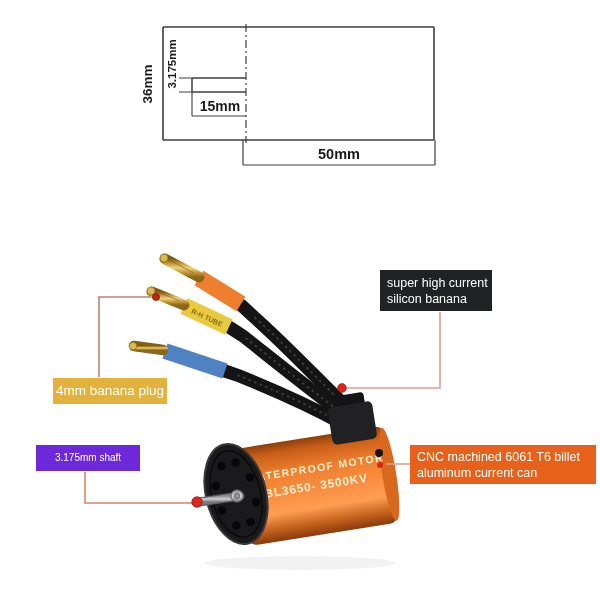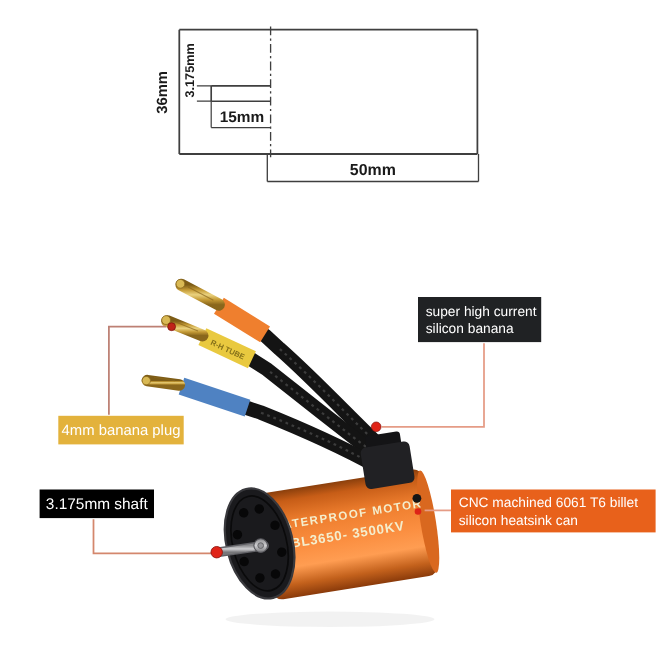--- a/index.html
+++ b/index.html
@@ -3,21 +3,21 @@
 <meta charset="utf-8">
 <style>
   html,body{margin:0;padding:0;}
   body{width:600px;height:600px;background:#ffffff;font-family:"Liberation Sans",sans-serif;}
   .screen{position:relative;width:600px;height:600px;background:#ffffff;overflow:hidden;}
   .stage{position:absolute;left:0;top:0;width:600px;height:600px;}
   .callout{position:absolute;color:#ffffff;box-sizing:border-box;}
   .callout .ln{white-space:nowrap;line-height:16px;font-size:12.5px;}
   #label-wires{left:380px;top:270px;width:112px;height:41px;background:#202224;padding:5px 6px 16px 7px;}
   #label-banana{left:53px;top:378px;width:114px;height:26px;background:#e3b23c;text-align:center;line-height:26px;font-size:13.5px;white-space:nowrap;}
-  #label-shaft{left:36px;top:445px;width:104px;height:26px;background:#000000;text-align:center;line-height:26px;font-size:14px;white-space:nowrap;}
+  #label-shaft{left:36px;top:445px;width:104px;height:26px;background:#6d28d9;text-align:center;line-height:26px;font-size:10px;white-space:nowrap;}
   #label-cnc{left:410px;top:445px;width:186px;height:39px;background:#e8611b;padding:4px 5px 3px 7px;}
   text{font-family:"Liberation Sans",sans-serif;}
 </style>
 </head>
 <body>
 
 <div class="screen">
 
 <svg class="stage" viewBox="0 0 600 600">
   <defs>
@@ -144,16 +144,16 @@
   <div class="ln">super high current</div>
   <div class="ln">silicon banana</div>
 </div>
 
 <div class="callout" id="label-banana">4mm banana plug</div>
 
 <div class="callout" id="label-shaft">3.175mm shaft</div>
 
 <div class="callout" id="label-cnc">
   <div class="ln">CNC machined 6061 T6 billet</div>
-  <div class="ln">silicon heatsink can</div>
+  <div class="ln">aluminum current can</div>
 </div>
 
 </div>
 
 </body></html>

